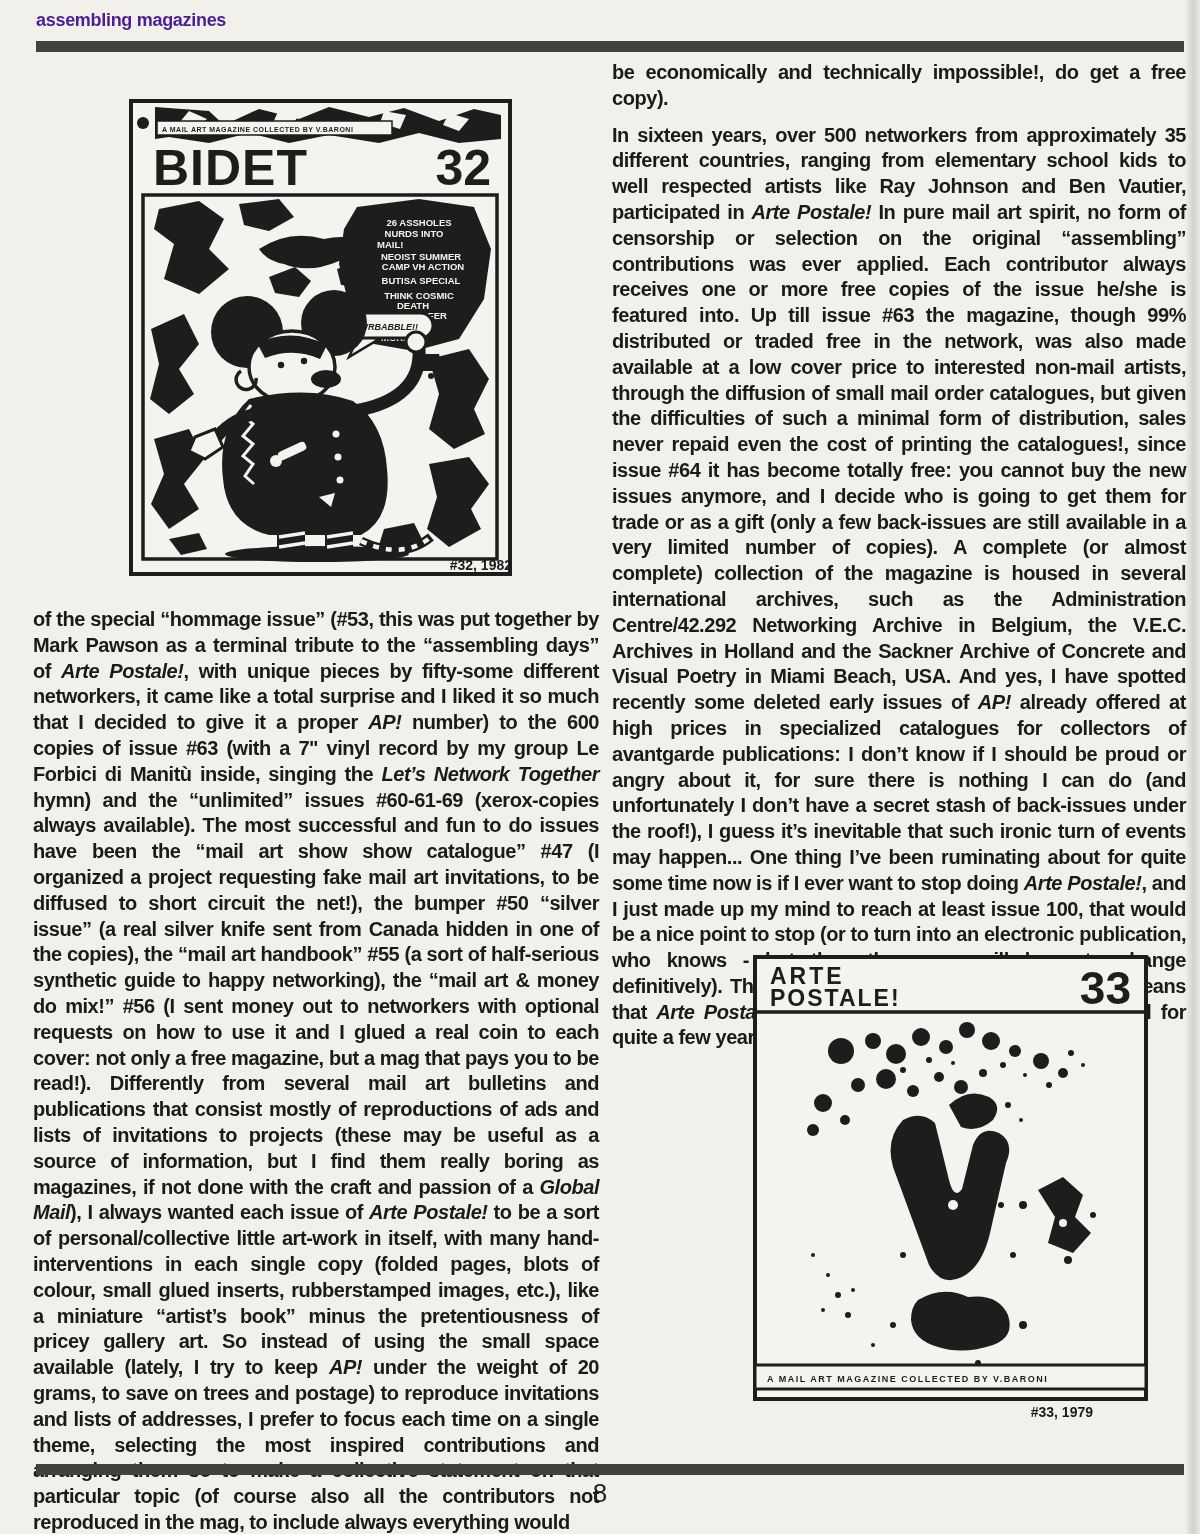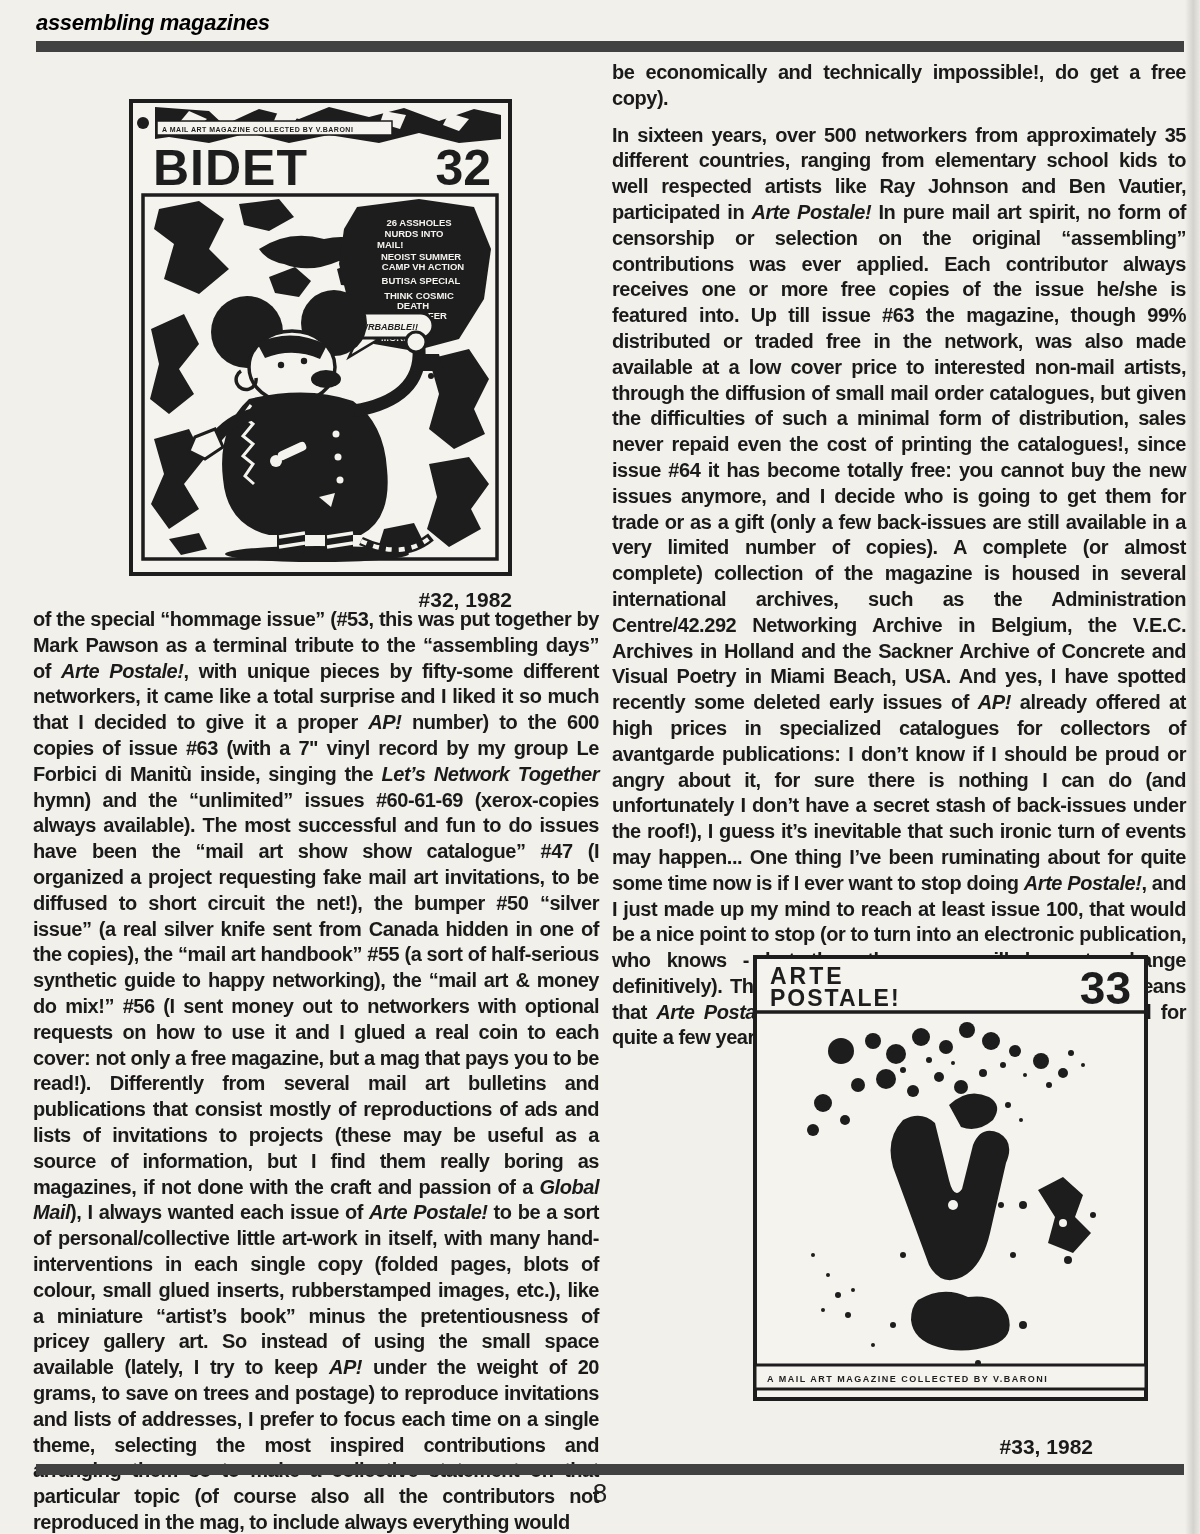--- a/index.html
+++ b/index.html
@@ -8,39 +8,39 @@
     background:#f2f0ea; overflow:hidden;
     font-family:"Liberation Sans", sans-serif; color:#181818;
   }
   .scan-edge-right {
     position:absolute; right:0; top:0; width:15px; height:100%;
     background:linear-gradient(to right, rgba(60,55,50,0) 0%, rgba(60,55,50,0.16) 55%, rgba(60,55,50,0.04) 100%);
     pointer-events:none;
   }
   .running-head {
     position:absolute; left:36px; top:10px;
-    font-size:22px; font-weight:700; letter-spacing:-0.3px; color:#000000;font-style:italic;
+    font-size:18px; font-weight:700; letter-spacing:-0.3px; color:#4c1d95;
   }
   .rule { position:absolute; background:#414141; height:11px; }
   .rule-top    { left:36px; top:41px;   width:1148px; }
   .rule-bottom { left:36px; top:1464px; width:1148px; }
   .body-text {
     font-size:20px; line-height:25.8px; font-weight:700;
     letter-spacing:-0.45px; text-align:justify; color:#1a1a1a;
   }
   .body-text i { font-style:italic; }
   .col-left-text  { position:absolute; left:33px;  top:592px; width:566px;margin-top:15px; }
   .col-right-text { position:absolute; left:612px; top:60px;  width:574px; }
   .para-2 { margin-top:11px; }
   .cover { position:absolute; }
   .cover-left  { left:129px; top:78px;  width:383px; height:477px;margin-top:21px; }
   .cover-right { left:721px; top:955px; width:395px; height:446px;padding-left:32px; }
   .caption {
-    position:absolute; font-size:21px; font-weight:700;
-    text-align:right; color:#1a1a1a;margin-top:31px;
+    position:absolute; font-size:14px; font-weight:700;
+    text-align:right; color:#1a1a1a;
   }
   .caption-left  { left:129px; top:557px;  width:383px; }
   .caption-right { left:721px; top:1404px; width:372px; }
   .pageno {
     position:absolute; left:0; top:1478px; width:1200px;
     text-align:center; font-size:26px; font-weight:400; color:#222;
   }
   svg { display:block; }
   svg text { font-family:"Liberation Sans", sans-serif; }
 </style>
@@ -216,19 +216,19 @@
           <circle cx="260" cy="300" r="3"></circle>
           <circle cx="150" cy="300" r="3"></circle>
       </g>
       <circle cx="200" cy="250" r="5" fill="#f5f3ee"></circle>
       <circle cx="310" cy="268" r="4" fill="#f5f3ee"></circle>
 
       <rect x="2" y="410" width="391" height="24" fill="#f5f3ee" stroke="#1d1d1d" stroke-width="3"></rect>
       <text x="14" y="427" font-size="9" font-weight="700" letter-spacing="1.5" fill="#1d1d1d">A MAIL ART MAGAZINE COLLECTED BY V.BARONI</text>
     </svg>
   </div>
-  <div class="caption caption-right">#33, 1982</div>
+  <div class="caption caption-right">#33, 1979</div>
 
   <div class="rule rule-bottom"></div>
   <div class="pageno">8</div>
 
   <div class="scan-edge-right"></div>
 </div>
 
 </body></html>

